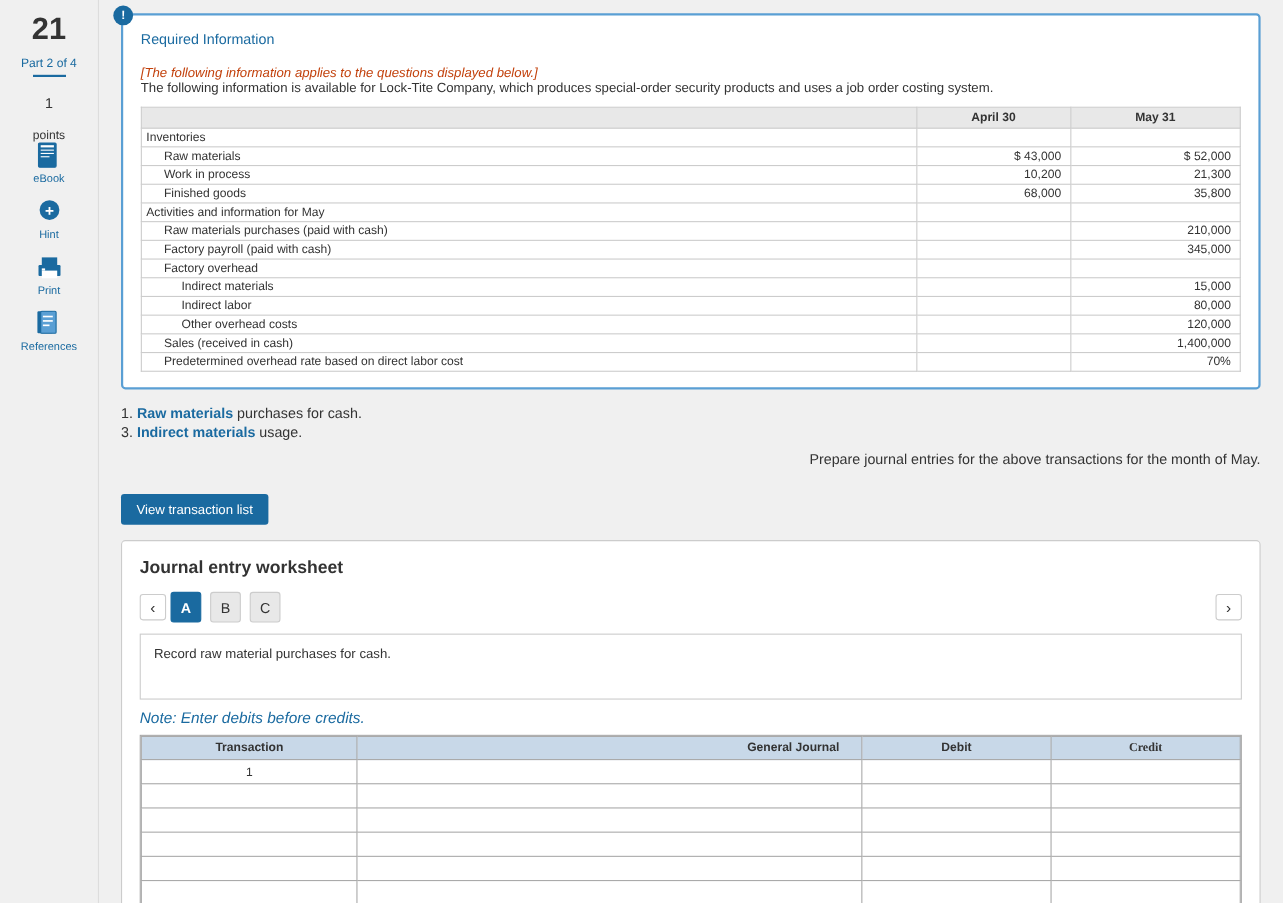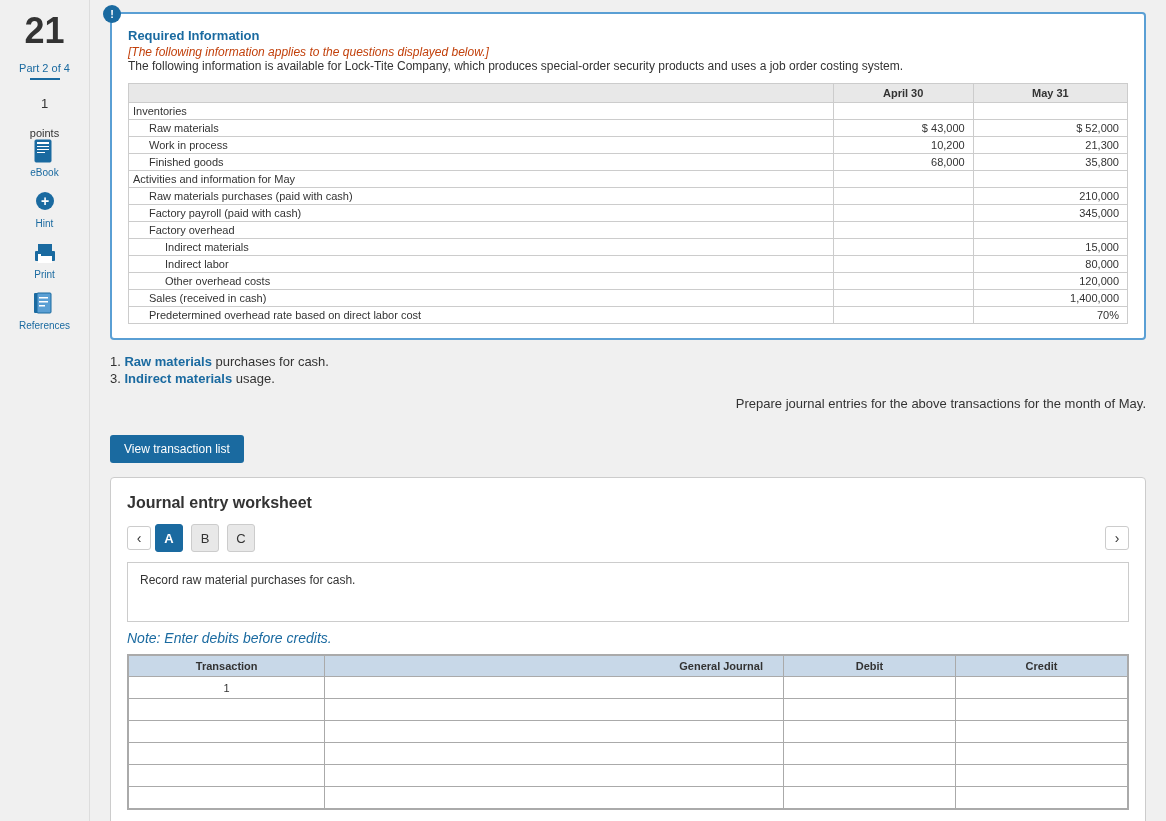--- a/index.html
+++ b/index.html
@@ -1,36 +1,36 @@
 <!DOCTYPE html>
 <html><head>
   <meta charset="utf-8">
   <style>
     * { box-sizing: border-box; margin: 0; padding: 0; }
     body { font-family: Arial, sans-serif; font-size: 13px; background: #f0f0f0; color: #333; }
     .page-wrapper { display: flex; min-height: 821px; background: #f0f0f0; }
     
     
     .sidebar { width: 90px; background: #f0f0f0; display: flex; flex-direction: column; align-items: center; padding-top: 10px; border-right: 1px solid #ddd; }
-    .page-number { font-size: 36px; font-weight: bold; color: #333; margin-bottom: 10px; }
+    .page-number { font-size: 28px; font-weight: bold; color: #333; margin-bottom: 10px; }
     .part-label { font-size: 11px; color: #1a6aa0; margin-bottom: 4px; }
     .part-underline { width: 30px; height: 2px; background: #1a6aa0; margin-bottom: 16px; }
     .points-label { font-size: 11px; color: #333; }
     .points-number { font-size: 13px; color: #333; margin-bottom: 16px; }
     .sidebar-icon { display: flex; flex-direction: column; align-items: center; margin-bottom: 12px; cursor: pointer; color: #1a6aa0; font-size: 10px; }
     .sidebar-icon svg { margin-bottom: 2px; }
     .icon-box { width: 28px; height: 28px; display: flex; align-items: center; justify-content: center; }
 
     
     .main-content { flex: 1; padding: 12px 20px; overflow-y: auto; }
     
     
     .required-info-box { border: 2px solid #5a9fd4; border-radius: 4px; padding: 14px 16px; background: #fff; margin-bottom: 14px; position: relative; }
     .info-icon { width: 18px; height: 18px; background: #1a6aa0; border-radius: 50%; color: white; font-size: 11px; font-weight: bold; display: inline-flex; align-items: center; justify-content: center; position: absolute; top: -9px; left: -9px; }
-    .required-title { color: #1a6aa0; font-weight: bold; font-size: 13px; margin-bottom: 2px; }
+    .required-title { color: #1a6aa0; font-weight: normal; font-size: 13px; margin-bottom: 16px; }
     .required-subtitle { font-style: italic; font-size: 12px; color: #c2410c; margin-bottom: 0; }
     .required-desc { font-size: 12px; color: #333; margin-bottom: 10px; }
     
     
     .data-table { width: 100%; border-collapse: collapse; font-size: 11px; }
     .data-table th { background: #e8e8e8; border: 1px solid #ccc; padding: 3px 8px; text-align: center; font-weight: bold; }
     .data-table td { border: 1px solid #ccc; padding: 2px 8px; }
     .data-table .category { padding-left: 4px; margin-left: 14px; }
     .data-table .subcategory { padding-left: 20px; }
     .data-table .sub-subcategory { padding-left: 36px; }
@@ -251,21 +251,21 @@
 
       <div class="note-text">Note: Enter debits before credits.</div>
 
       <div class="journal-table-wrapper">
         <table class="journal-table">
           <thead>
             <tr>
               <th style="width:90px;">Transaction</th>
               <th style="width:240px; text-align:right;">General Journal</th>
               <th style="width:90px;">Debit</th>
-              <th style="width:90px;">Credit</th>
+              <th style="width:90px;font-family:Liberation Serif, serif;">Credit</th>
             </tr>
           </thead>
           <tbody>
             <tr>
               <td class="center">1</td>
               <td><input type="text" style=""></td>
               <td><input type="text" style=""></td>
               <td><input type="text" style=""></td>
             </tr>
             <tr>

